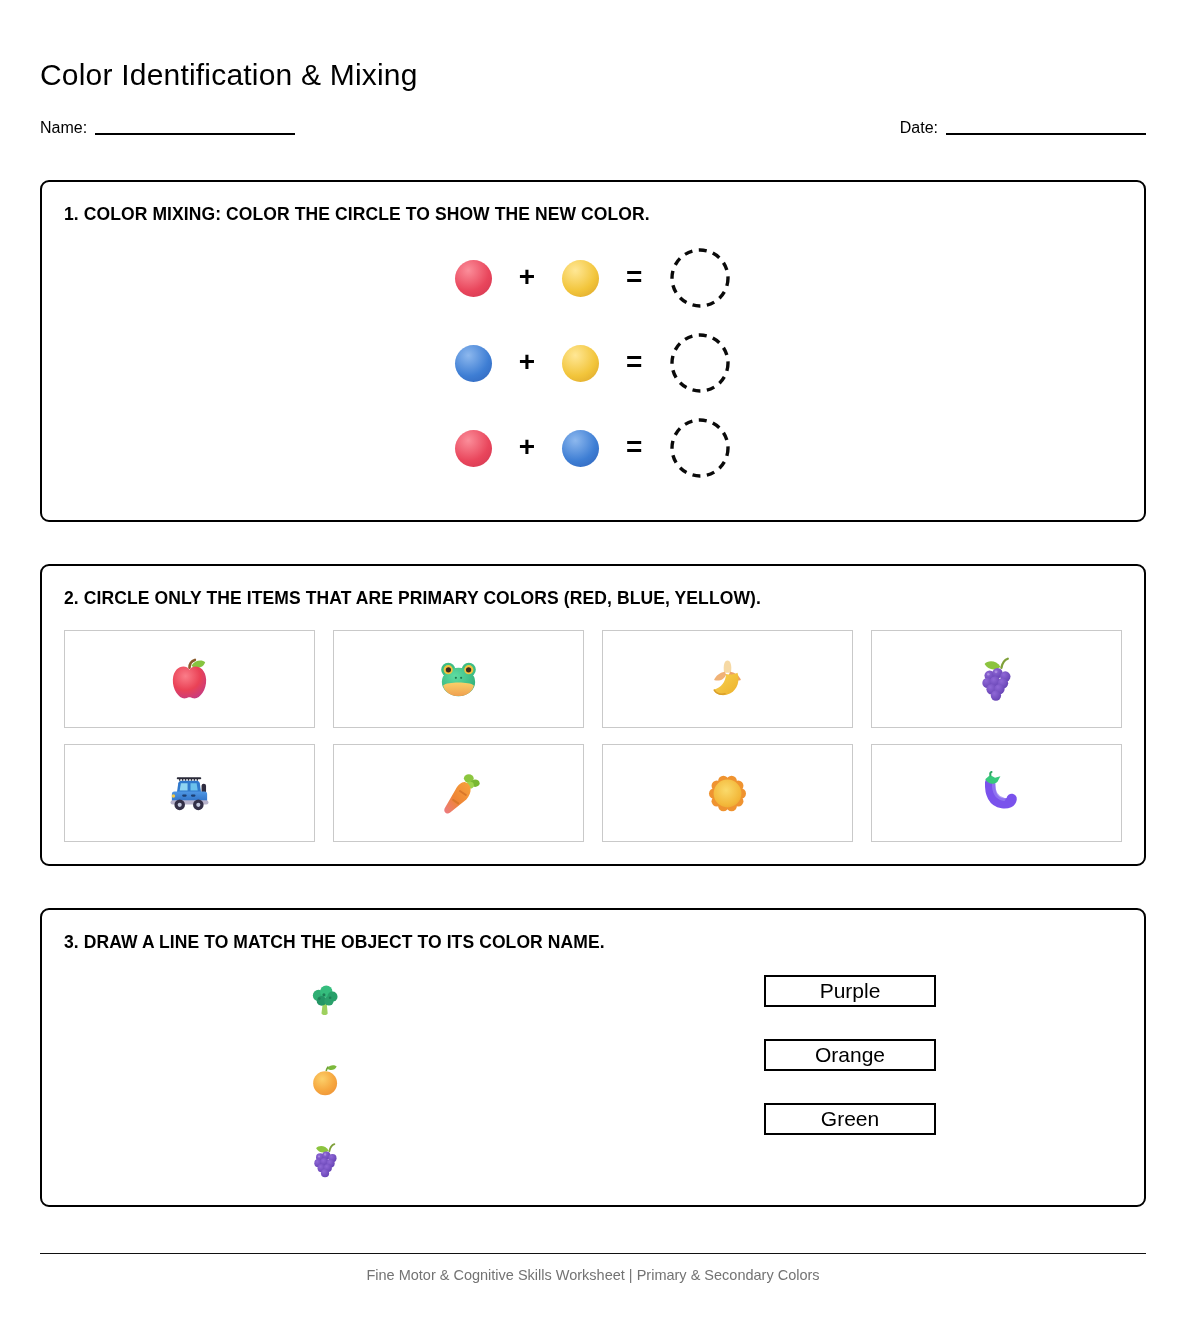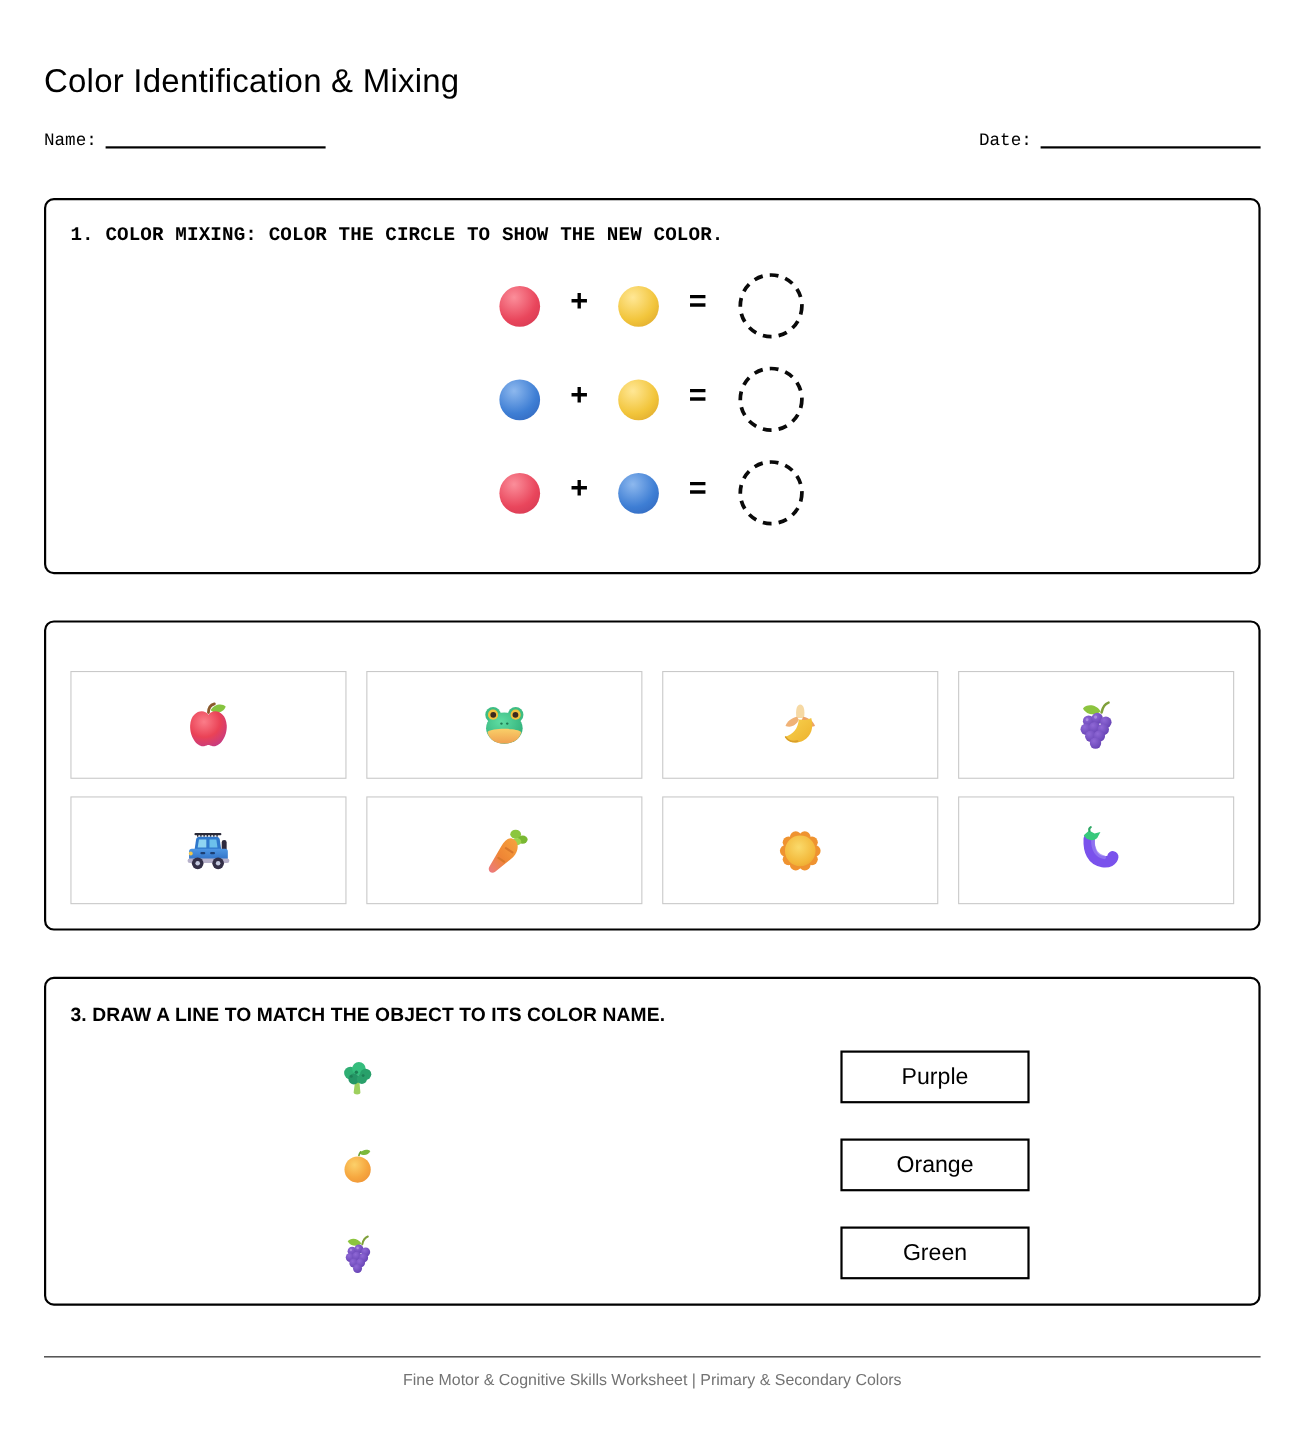--- a/index.html
+++ b/index.html
@@ -3,28 +3,28 @@
 <meta charset="utf-8">
 <style>
   * { box-sizing: border-box; }
   html, body { margin: 0; padding: 0; background: #ffffff; }
   body { font-family: "Liberation Sans", sans-serif; color: #000; }
   .page { width: 1187px; height: 1322px; padding: 0 41px 0 40px; position: relative; }
 
   
   .title { font-size: 30px; font-weight: normal; margin: 0; padding-top: 58px; letter-spacing: 0.2px; }
   .meta-row { display: flex; justify-content: space-between; align-items: flex-end; margin-top: 27px; font-size: 16px; }
-  .field { display: flex; align-items: flex-end; font-family: Liberation Mono, monospace; }
+  .field { display: flex; align-items: flex-end; }
   .field-label { padding-bottom: 1px; }
   .write-line { display: inline-block; width: 200px; height: 3px; border-bottom: 2px solid #000; margin-left: 8px; margin-bottom: 3px; }
 
   
   .box { border: 2px solid #000; border-radius: 9px; margin-top: 42px; padding: 22px 22px; }
   .box h2 { font-size: 17.5px; font-weight: bold; margin: 0; line-height: 20px; letter-spacing: 0.1px; }
-  .box.sec1 { padding-bottom: 41px; font-family: Liberation Mono, monospace; }
+  .box.sec1 { padding-bottom: 41px; }
 
   
   .mix-rows { margin-top: 23px; display: flex; flex-direction: column; align-items: center; gap: 23px; }
   .mix-row { display: flex; align-items: center; gap: 27px; height: 62px; }
   .ball { width: 37px; height: 37px; border-radius: 50%; }
   .ball.red    { background: radial-gradient(circle at 36% 28%, #fb8e9a, #e9465c 58%, #cf3550); }
   .ball.yellow { background: radial-gradient(circle at 36% 28%, #ffe795, #f2c53b 58%, #d9a129); }
   .ball.blue   { background: radial-gradient(circle at 36% 28%, #8db8ee, #3e7ed4 58%, #2e61b8); }
   .op { font-size: 28px; font-weight: bold; line-height: 1; padding-bottom: 2px; }
   .answer-circle { width: 62px; height: 62px; display: block; }
@@ -33,21 +33,21 @@
   .items-grid { display: grid; grid-template-columns: repeat(4, 1fr); gap: 16px 18px; margin-top: 22px; }
   .item-cell { border: 1px solid #c9c9c9; height: 98px; display: flex; align-items: center; justify-content: center; background: #fff; }
   .item-cell svg { width: 47px; height: 47px; }
 
   
   .match-area { position: relative; height: 231px; }
   .match-objects { position: absolute; left: 241px; top: 8px; display: flex; flex-direction: column; }
   .match-obj { height: 80px; display: flex; align-items: center; justify-content: center; width: 40px; }
   .match-obj svg { width: 37px; height: 37px; }
   .match-labels { position: absolute; left: 700px; top: 23px; display: flex; flex-direction: column; gap: 32px; }
-  .label-box { width: 172px; height: 48px; border: 2px solid #000; display: flex; align-items: center; justify-content: center; font-size: 21px; background: #fff; }
+  .label-box { width: 172px; height: 32px; border: 2px solid #000; display: flex; align-items: center; justify-content: center; font-size: 21px; background: #fff; }
 
   
   .footer { margin-top: 46px; }
   .footer-line { border-top: 1.5px solid #111; width: 100%; }
   .footer-text { text-align: center; font-size: 14.5px; margin: 13px 0 0 0; color: #737373; }
 
   .icon-defs { position: absolute; width: 0; height: 0; overflow: hidden; }
 </style>
 </head>
 <body>
@@ -247,20 +247,21 @@
         <span class="ball blue"></span>
         <span class="op">=</span>
         <svg class="answer-circle" viewBox="0 0 62 62">
           <circle cx="31" cy="31" r="28" fill="none" stroke="#0a0a0a" stroke-width="3.4" stroke-dasharray="8 6.5"></circle>
         </svg>
       </div>
     </div>
   </section>
 
   <section class="box">
+    <h2>2. CIRCLE ONLY THE ITEMS THAT ARE PRIMARY COLORS (RED, BLUE, YELLOW).</h2>
     <div class="items-grid">
       <div class="item-cell" aria-label="red apple">
         <svg viewBox="0 0 48 48">
             <use href="#i-apple"></use>
           </svg>
       </div>
       <div class="item-cell" aria-label="frog">
         <svg viewBox="0 0 48 48">
             <use href="#i-frog"></use>
           </svg>

